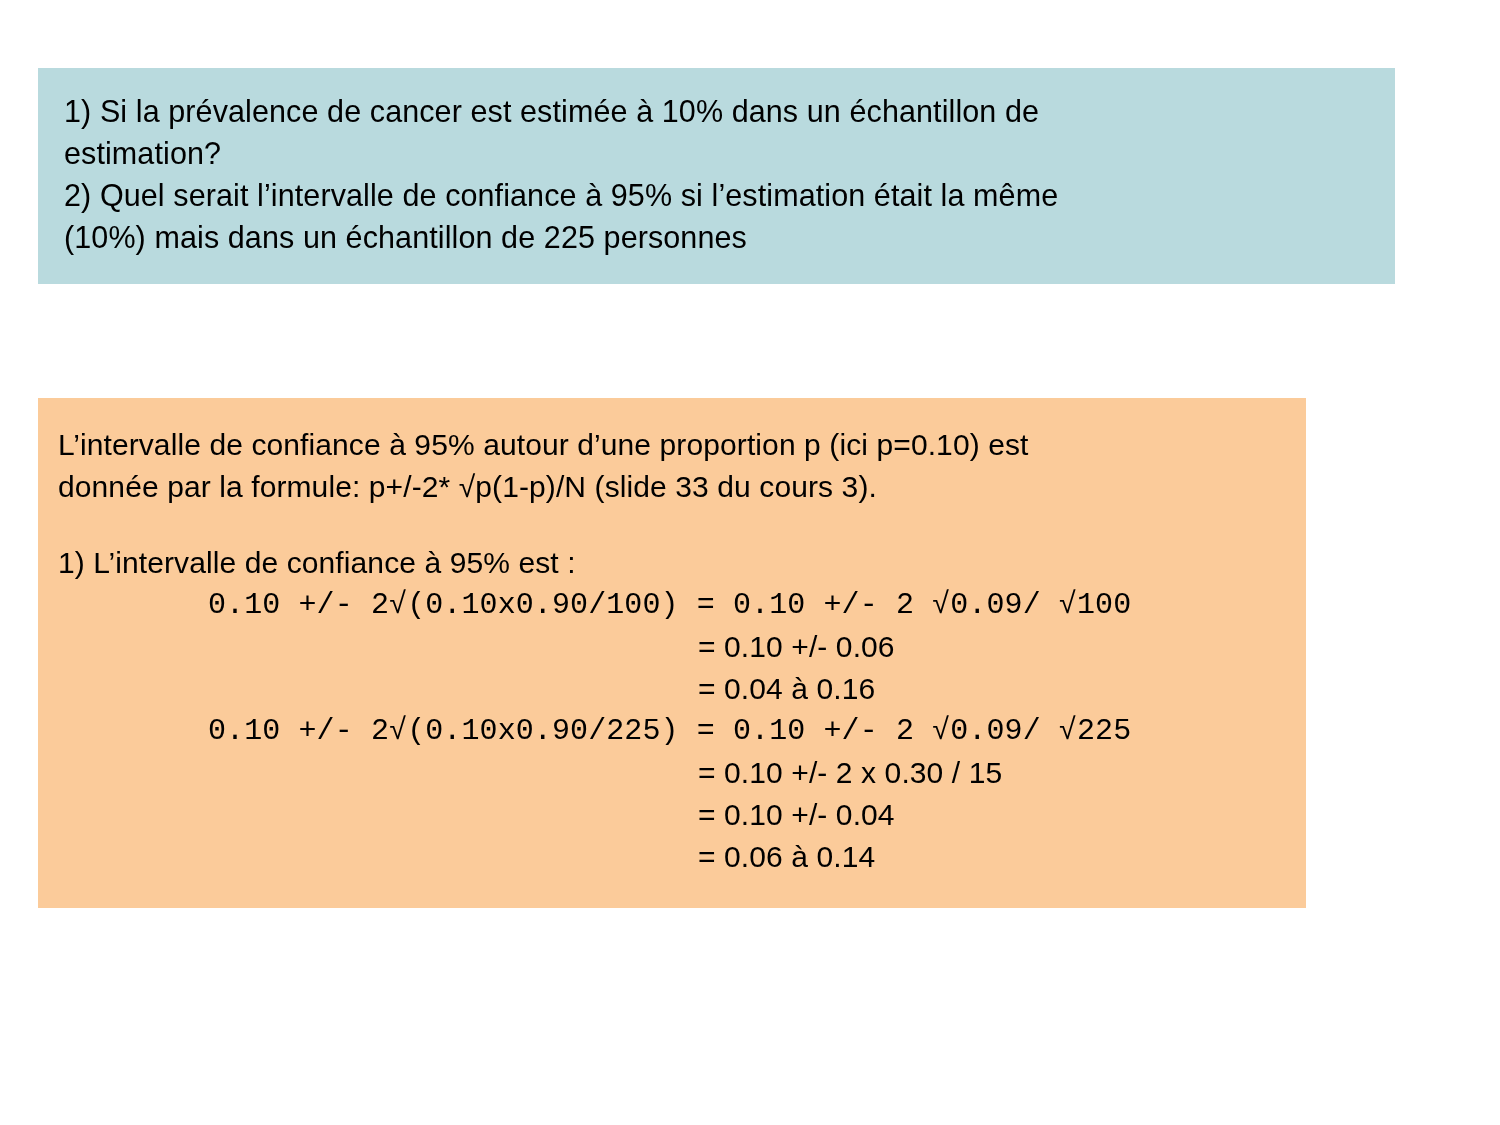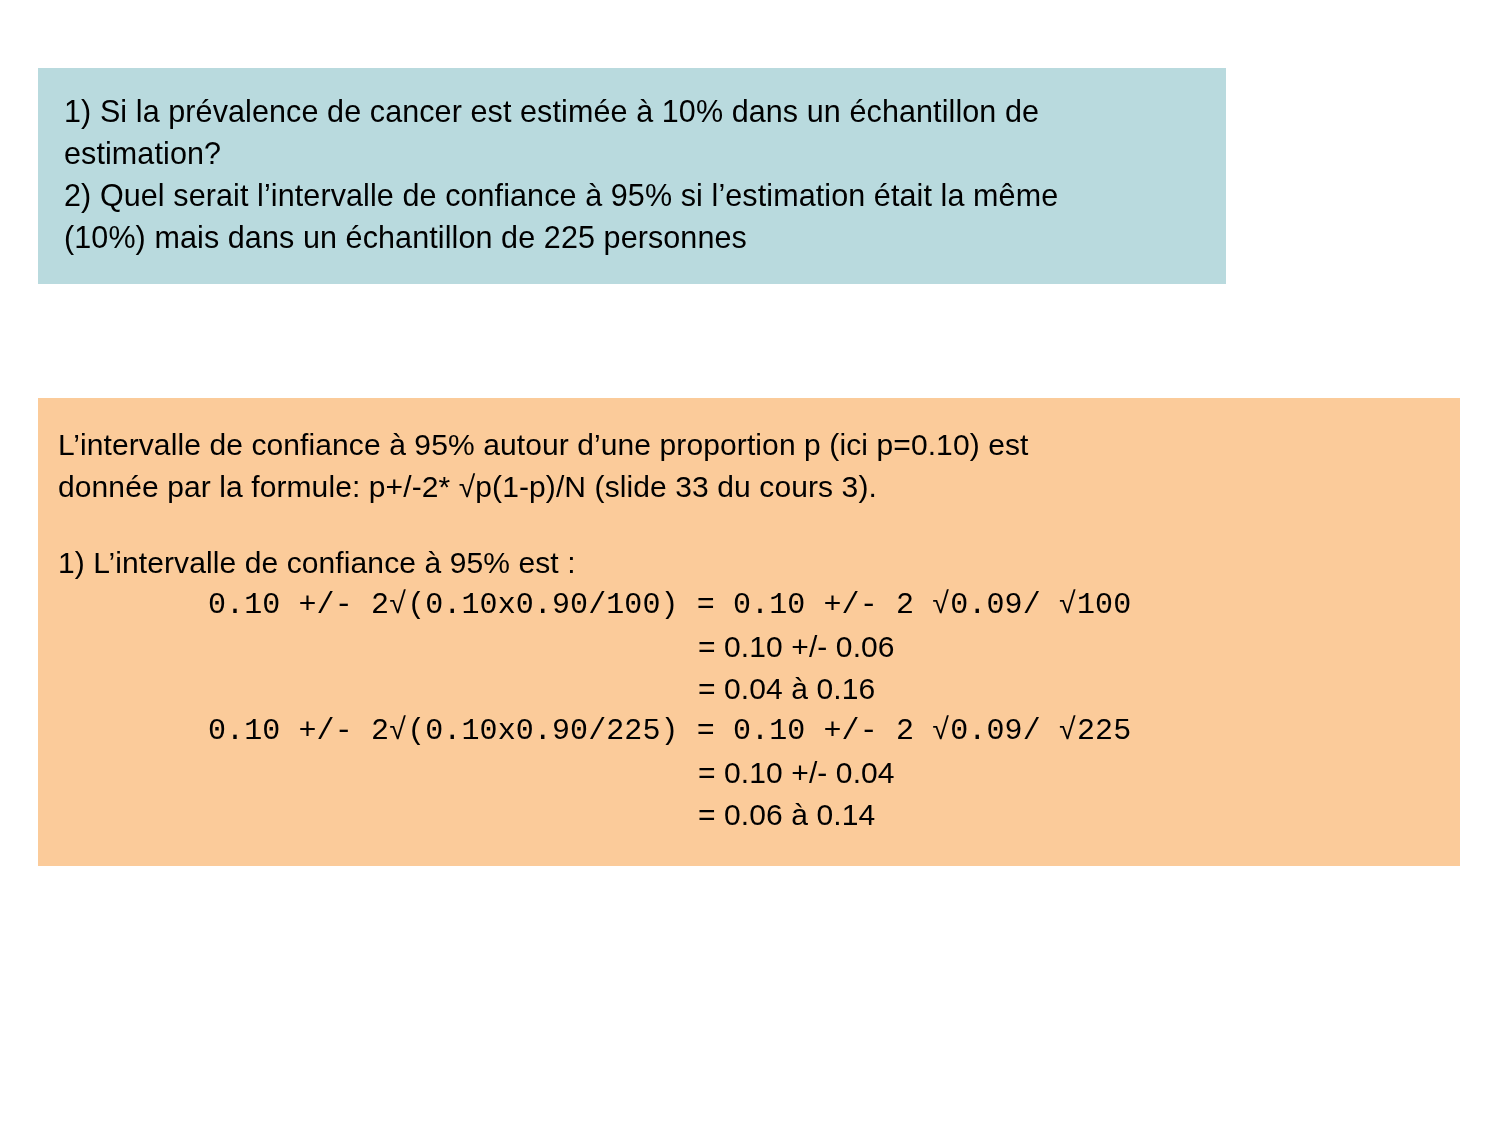--- a/index.html
+++ b/index.html
@@ -16,30 +16,30 @@
     overflow: hidden;
   }
   .slide {
     position: absolute;
     inset: 0;
   }
   .question-box {
     position: absolute;
     left: 38px;
     top: 68px;
-    width: 1188px;
+    width: 1357px;
     box-sizing: border-box;
     background: #b9dade;
     padding: 22px 26px 26px 26px;
   }
   .answer-box {
     position: absolute;
     left: 38px;
     top: 398px;
-    width: 1422px;
+    width: 1268px;
     box-sizing: border-box;
     background: #fbcb9a;
     padding: 26px 26px 30px 20px;
   }
   .line {
     font-size: 30.5px;
     line-height: 1.38;
     white-space: pre-wrap;
     letter-spacing: 0.1px;
   }
@@ -75,17 +75,18 @@
     <div class="line">donnée par la formule: p+/-2* √p(1-p)/N (slide 33 du cours 3).</div>
 
     <div class="blank"></div>
 
     <div class="line">1) L’intervalle de confiance à 95% est :</div>
     <div class="line indent-1">0.10 +/- 2√(0.10x0.90/100) = 0.10 +/- 2 √0.09/ √100</div>
     <div class="line indent-2">= 0.10 +/- 0.06</div>
     <div class="line indent-2">= 0.04 à 0.16</div>
 
     <div class="line indent-1">0.10 +/- 2√(0.10x0.90/225) = 0.10 +/- 2 √0.09/ √225</div>
+    <div class="line indent-2">= 0.10 +/- 2 x 0.30 / 15</div>
     <div class="line indent-2">= 0.10 +/- 0.04</div>
     <div class="line indent-2">= 0.06 à 0.14</div>
   </div>
 
 </div>
 
 </body></html>

